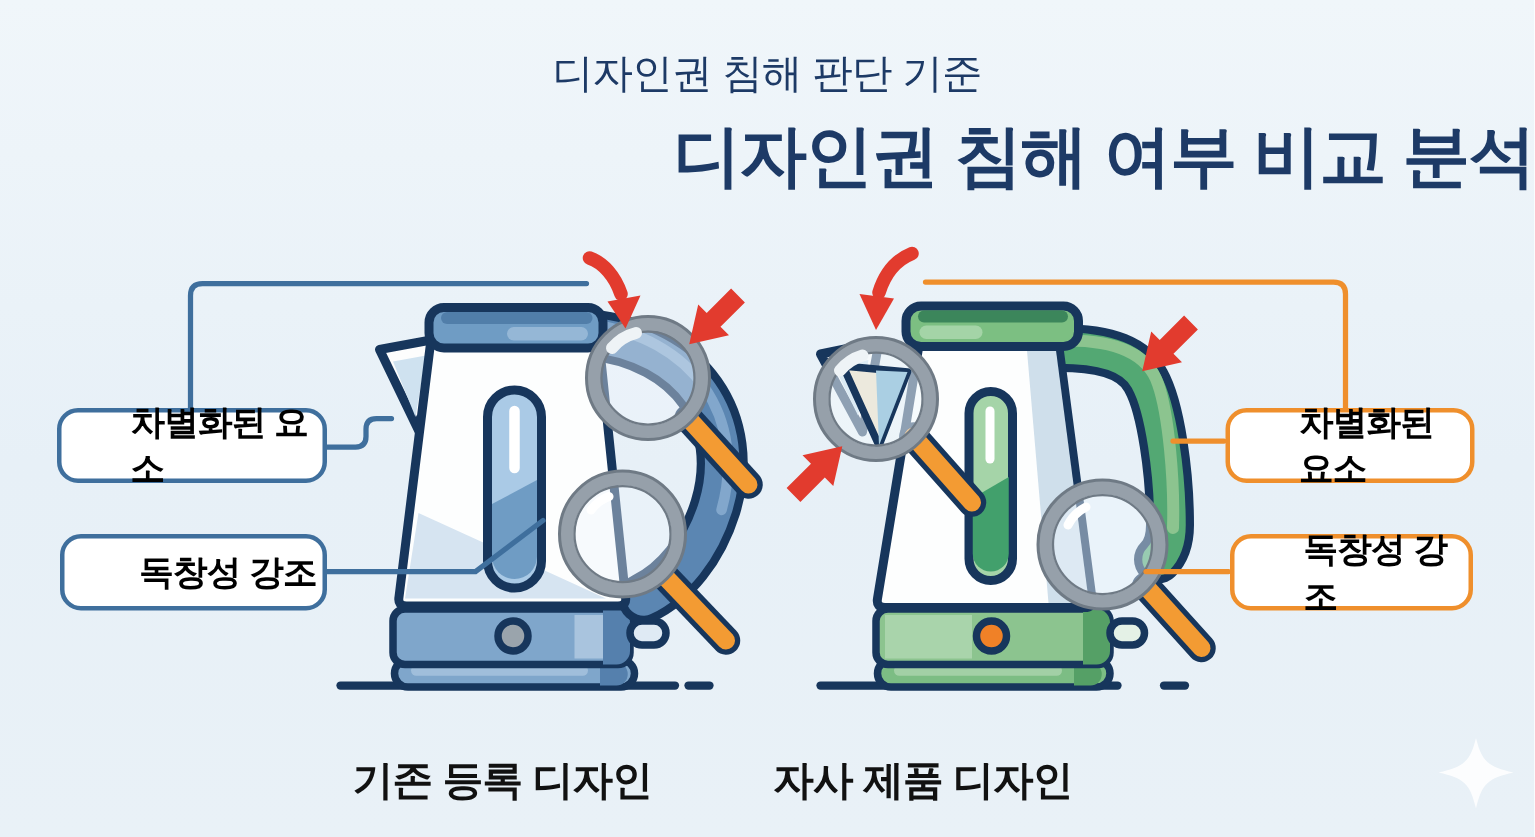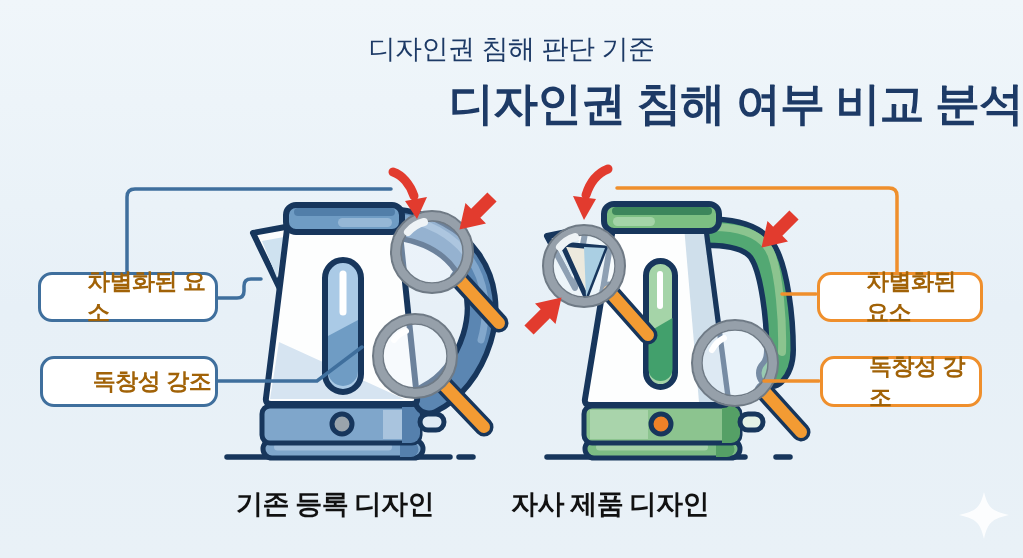--- a/index.html
+++ b/index.html
@@ -17,36 +17,36 @@
     letter-spacing:-0.5px;
   }
   .title{
     position:absolute;left:0;top:74px;width:100%;
     text-align:right;font-size:45px;font-weight:800;color:#1d3a66;
     letter-spacing:-1px;
   }
   .label-box{
     position:absolute;background:#ffffff;border-radius:14px;
     display:flex;align-items:center;justify-content:center;
-    font-size:23px;font-weight:800;color:#a16207;letter-spacing:-0.5px;
+    font-size:23px;font-weight:800;color:#000000;letter-spacing:-0.5px;
     box-sizing:border-box;
     padding-left:46px;
   }
   .label-blue{border:3.5px solid #3f6f9d;}
   .label-orange{border:3.5px solid #ef8f2c;}
   .box-l1{left:38px;top:272px;width:180px;height:50px;}
   .box-l2{left:40px;top:356px;width:178px;height:51px;}
   .box-r1{left:817px;top:272px;width:166px;height:50px;}
   .box-r2{left:820px;top:356px;width:162px;height:51px;}
   .caption{
-    position:absolute;top:486px;width:210px;text-align:center;
-    font-size:27px;font-weight:800;color:#111;letter-spacing:-0.5px;font-family:Liberation Serif, serif;
+    position:absolute;top:502px;width:210px;text-align:center;
+    font-size:27px;font-weight:800;color:#111;letter-spacing:-0.5px;
   }
   .caption-left{left:230px;}
-  .caption-right{left:505px;}
+  .caption-right{left:505px;text-align:right;}
 </style>
 </head>
 <body>
 
 <div class="stage">
 
   <svg class="art" width="1023" height="558" viewBox="0 0 1023 558">
     <defs>
       <clipPath id="m3clip">
           <circle cx="584" cy="266" r="33"></circle>

